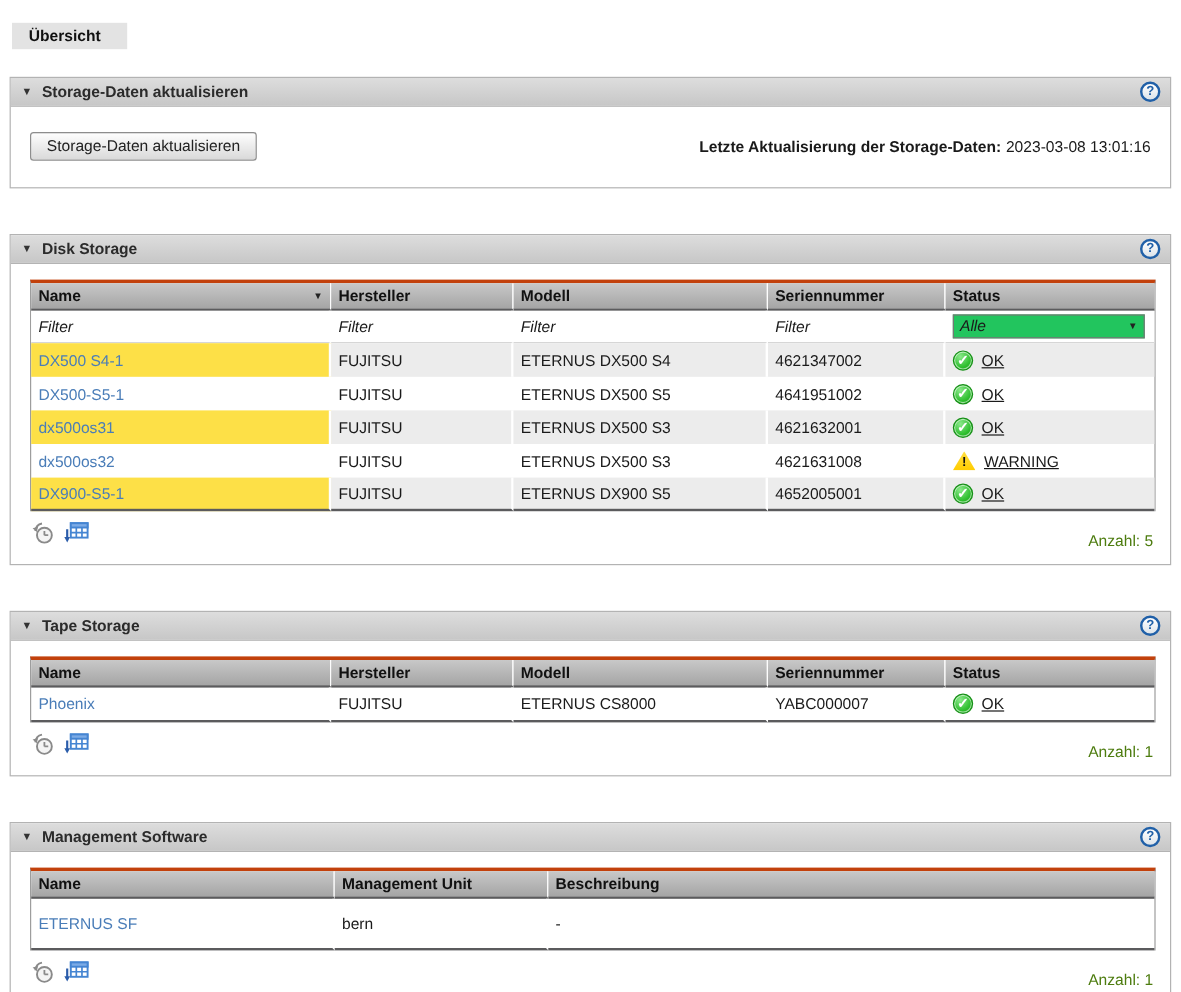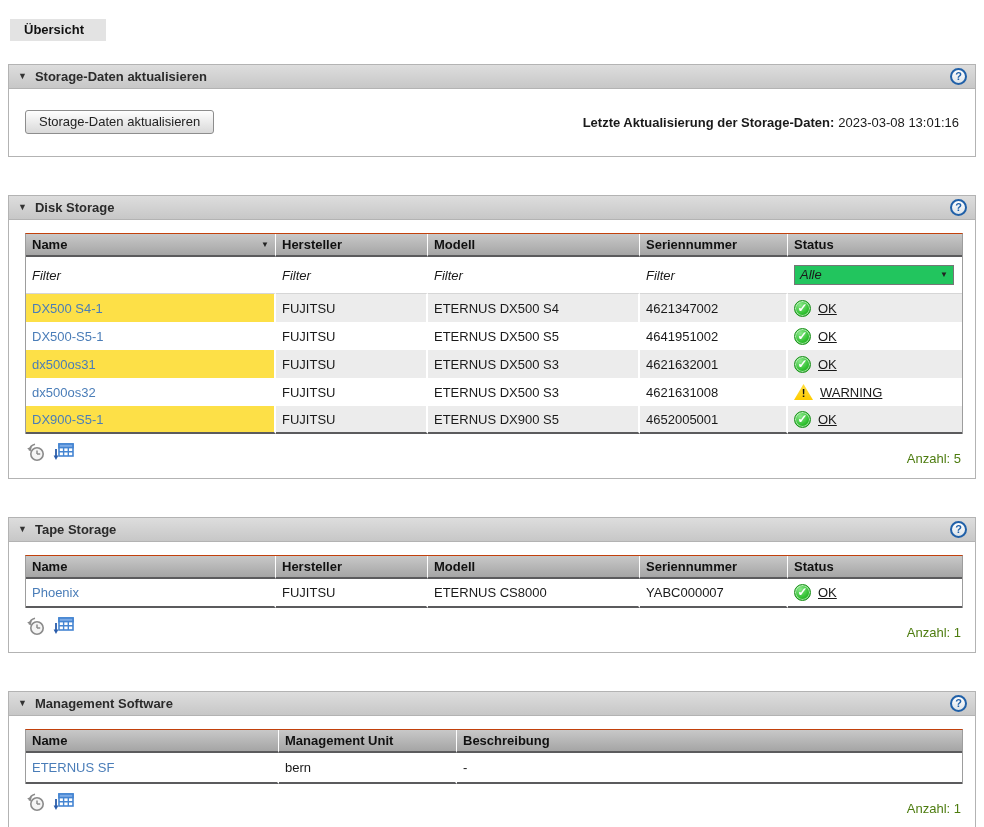--- a/index.html
+++ b/index.html
@@ -19,27 +19,27 @@
   .help-icon { position:absolute; right:8px; top:3px; width:17px; height:17px; border-radius:50%; border:2px solid #2060a8; background:linear-gradient(#ffffff,#dde4ea); color:#2060a8; font-weight:bold; font-size:11px; line-height:13px; text-align:center; cursor:pointer; }
   .panel-body { padding:13px 16px 12px 16px; }
 
   
   .refresh-row { display:flex; justify-content:space-between; align-items:center; padding:8px 0 10px 0; }
   .btn { font-family:"Liberation Sans", sans-serif; font-size:13px; color:#222; padding:3px 13px 4px 13px; border:1px solid #8d8d8d; border-radius:3px; background:linear-gradient(#fefefe,#d9d9d9); cursor:pointer; }
   .last-update { font-size:13px; }
   .last-update b { margin-right:4px; }
 
   
-  table { border-collapse:separate; border-spacing:0; table-layout:fixed; width:936px; border-left:1px solid #9d9d9d; border-right:1px solid #9d9d9d; border-top:1px solid #c2410c; }
+  table { border-collapse:separate; border-spacing:0; table-layout:fixed; width:936px; border-left:1px solid #9d9d9d; border-right:1px solid #9d9d9d; border-top:3px solid #c2410c; }
   th { background:linear-gradient(#c8c8c8,#a5a5a5); font-weight:bold; font-size:13px; text-align:left; padding:3px 6px; height:23px; border-right:1px solid #fdfdfd; border-bottom:2px solid #5b5b5d; color:#111; }
   th:last-child { border-right:none; }
   td { padding:0 6px; height:28px; font-size:13px; vertical-align:middle; border-right:2px solid #fff; }
   td:last-child { border-right:none; }
   tr.last td { border-bottom:2px solid #5b5b5d; }
-  tr.filter-row td { height:37px; border-bottom:1px solid #d6d6d6; background:#fff;margin-top:40px; }
+  tr.filter-row td { height:27px; border-bottom:1px solid #d6d6d6; background:#fff;margin-top:40px; }
   .filter-input { border:none; outline:none; background:transparent; font-family:"Liberation Sans", sans-serif; font-style:italic; font-size:13px; color:#1a1a1a; width:95%; }
   tr.stripe td { background:#ececec; }
   tr.stripe td.name-cell { background:#fde047; }
   .sort-icon { float:right; font-size:8px; color:#222; margin-top:3px; cursor:pointer; }
   a.cell-link { color:#4a7db8; text-decoration:none; cursor:pointer; }
 
   
   .select-box { position:relative; border:1px solid #767676; background:#22c55e; height:20px; line-height:18px; padding:0 18px 0 5px; font-style:italic; cursor:pointer; width:calc(100% - 2px); }
   .select-arrow { position:absolute; right:5px; top:5px; font-size:8px; color:#222; font-style:normal; line-height:8px; }
 
@@ -280,21 +280,21 @@
             <col style="width:253px">
             <col style="width:178px">
             <col style="width:505px">
           </colgroup>
         <tbody>
             <tr>
           <th><span>Name</span></th>
           <th><span>Management Unit</span></th>
           <th><span>Beschreibung</span></th>
         </tr>
-        <tr class="last" style="height:31px;">
+        <tr class="last" style="height:43px;">
           <td class="name-cell"><a class="cell-link">ETERNUS SF</a></td>
           <td>bern</td>
           <td>-</td>
         </tr>
       </tbody>
         </table>
       <div class="table-footer">
         <span class="footer-icons">
           <span class="icon-btn">
             <svg width="22" height="22" viewBox="0 0 22 22">

